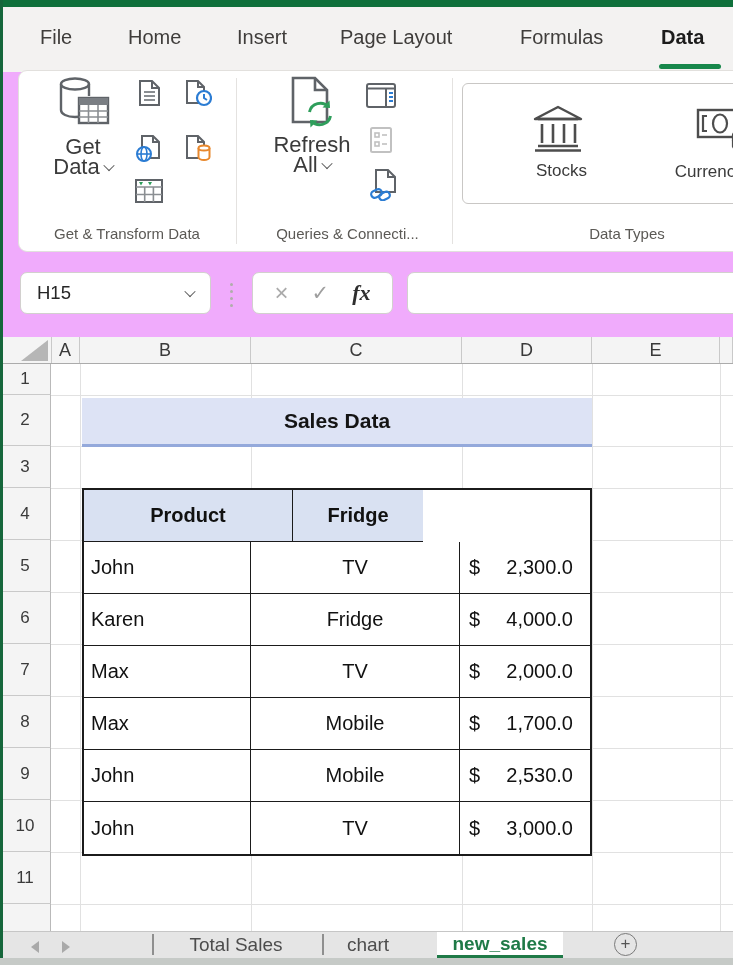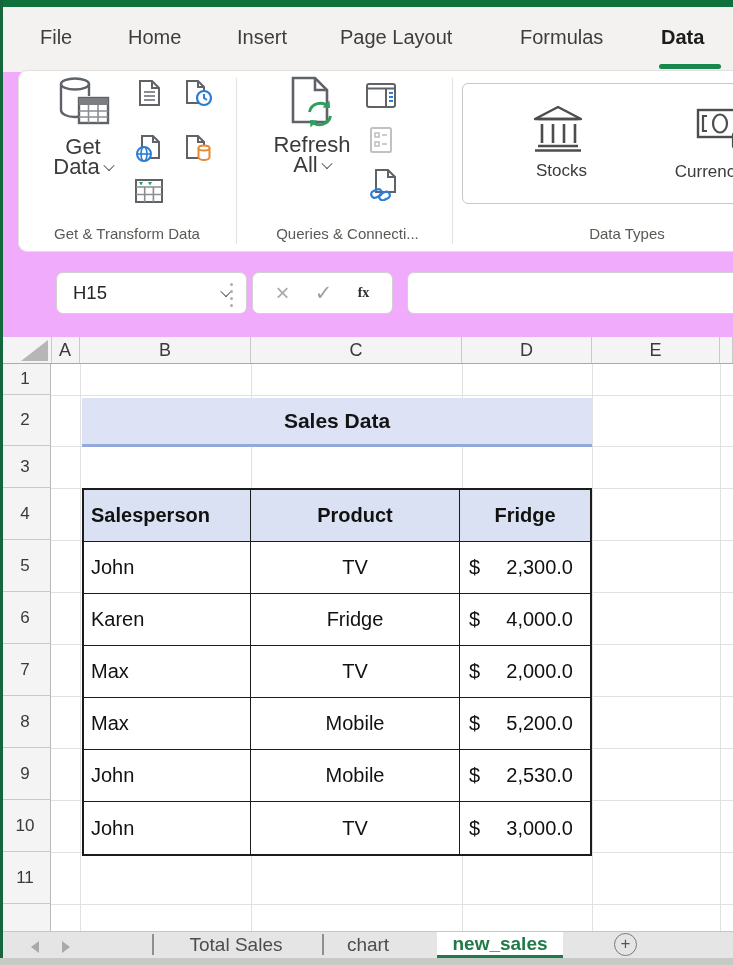--- a/index.html
+++ b/index.html
@@ -21,28 +21,28 @@
   .bigbtn{display:flex;flex-direction:column;align-items:center;justify-content:space-between;text-align:center;
           font-size:22px;color:#3b3b3b;line-height:20px;}
   .bigbtn .lbl2{display:flex;align-items:center;gap:5px;}
   .chev{display:inline-block;width:7px;height:7px;border-right:1.8px solid #5a5a5a;border-bottom:1.8px solid #5a5a5a;
         transform:rotate(45deg) translate(-1px,-1px);}
   .galleryframe{border:1px solid #C9C7C5;border-radius:6px;background:#fff;}
   .typebtn{display:flex;flex-direction:column;align-items:flex-end;justify-content:center;gap:8px;
            font-size:17px;color:#3b3b3b;}
   
   .fbox{background:#fff;border:1px solid #D2D0CE;border-radius:7px;height:42px;box-sizing:border-box;}
-  #namebox{left:20px;top:272px;width:191px;display:flex;align-items:center;margin-left:36px;}
+  #namebox{left:20px;top:272px;width:191px;display:flex;align-items:center;}
   #namebox .val{padding-left:16px;font-size:18.5px;color:#262626;flex:1;}
   #grip{left:230px;top:283px;display:flex;flex-direction:column;gap:4px;}
   #grip i{width:3px;height:3px;border-radius:50%;background:#AFADAB;}
   #fxbox{left:252px;top:272px;width:141px;display:flex;align-items:center;justify-content:space-around;padding:0 10px;}
   #fxbox .cancel{font-size:24px;color:#ABABAB;}
   #fxbox .enter{font-size:21px;color:#9F9F9F;}
-  #fxbox .fx{font-size:14px;color:#2e2e2e;font-family:"Liberation Serif",serif;font-weight:bold;}
+  #fxbox .fx{font-size:22px;color:#2e2e2e;font-style:italic;font-family:"Liberation Serif",serif;font-weight:bold;}
   #formulainput{left:407px;top:272px;width:330px;border-radius:7px 0 0 7px;}
   
   #gridarea{left:0;top:337px;width:733px;height:594px;background:#fff;}
   .colhdr{top:337px;height:27px;line-height:27px;text-align:center;font-size:18px;color:#3a3a3a;
           background:#F4F4F4;border-right:1px solid #C9C9C9;box-sizing:border-box;}
   #hdrbottom{left:0;top:363px;width:733px;height:1px;background:#ABABAB;}
   #cornercell{left:0;top:337px;width:51px;height:26px;background:#F4F4F4;border-right:1px solid #C9C9C9;}
   #cornertri{left:21px;top:340px;width:27px;height:21px;background:#B6B6B6;
              clip-path:polygon(100% 0,100% 100%,0 100%);}
   .rowhdr{left:0;width:51px;background:#F4F4F4;border-bottom:1px solid #C9C9C9;border-right:1px solid #B9B9B9;
@@ -307,21 +307,20 @@
   <div class="abs hline" style="top:696px"></div>
   <div class="abs hline" style="top:748px"></div>
   <div class="abs hline" style="top:800px"></div>
   <div class="abs hline" style="top:852px"></div>
   <div class="abs hline" style="top:904px"></div>
 
   <div class="abs" id="titlecell">Sales Data</div>
 
   <div class="abs" id="xtable">
     <div class="xrow hrow">
-      <div class="xcell c-name">Salesperson</div>
       <div class="xcell c-prod">Product</div>
       <div class="xcell c-sales">Fridge</div>
     </div>
     <div class="xrow">
       <div class="xcell c-name">John</div>
       <div class="xcell c-prod">TV</div>
       <div class="xcell c-sales">
         <span>$</span>
         <span>2,300.0</span>
       </div>
@@ -340,21 +339,21 @@
       <div class="xcell c-sales">
         <span>$</span>
         <span>2,000.0</span>
       </div>
     </div>
     <div class="xrow">
       <div class="xcell c-name">Max</div>
       <div class="xcell c-prod">Mobile</div>
       <div class="xcell c-sales">
         <span>$</span>
-        <span>5,200.0</span>
+        <span>1,700.0</span>
       </div>
     </div>
     <div class="xrow">
       <div class="xcell c-name">John</div>
       <div class="xcell c-prod">Mobile</div>
       <div class="xcell c-sales">
         <span>$</span>
         <span>2,530.0</span>
       </div>
     </div>

